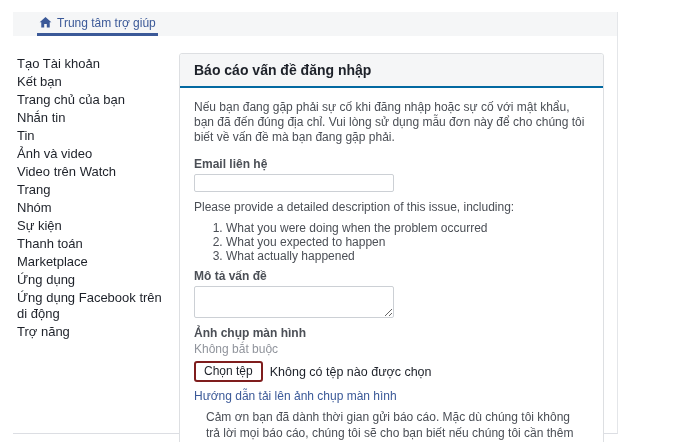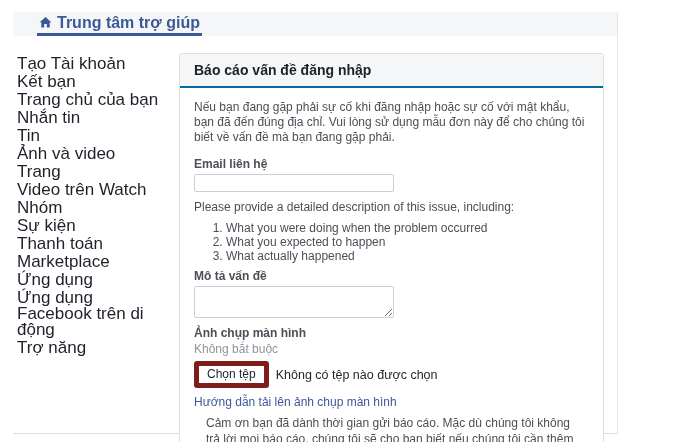--- a/index.html
+++ b/index.html
@@ -3,50 +3,50 @@
 <meta charset="utf-8">
 <style>
   * { margin:0; padding:0; box-sizing:border-box; }
   html,body { width:677px; height:442px; background:#ffffff;
               font-family:"Liberation Sans", sans-serif; overflow:hidden; }
   .page { position:absolute; left:13px; top:12px; width:605px; height:422px;
           border-right:1px solid #e4e6e9; border-bottom:1px solid #dcdee3; background:#fff; }
 
   
   .topbar { height:24px; background:#f5f6f7; display:flex; align-items:stretch; padding-left:24px; }
-  .topbar-tab { display:flex; align-items:center; gap:5px; color:#3b5998; font-size:16px;
-                font-weight:bold; border-bottom:3px solid #3b5998; padding:0 2px; cursor:pointer; }
+  .topbar-tab { display:flex; align-items:center; gap:5px; color:#3b5998; font-size:12px;
+                font-weight:normal; border-bottom:3px solid #3b5998; padding:0 2px; cursor:pointer; }
   .home-ic { display:inline-flex; width:13px; height:13px; }
   .home-ic svg { width:13px; height:13px; fill:#3b5998; }
 
   
   .content { display:flex; align-items:flex-start; }
   .sidebar { width:166px; flex-shrink:0; padding:20px 0 0 4px; }
-  .sidebar a { display:block; font-size:17px; color:#1d2129; text-decoration:none;
+  .sidebar a { display:block; font-size:13px; color:#1d2129; text-decoration:none;
                line-height:16px; margin-bottom:2px; max-width:150px; cursor:pointer; }
 
   
   .panel { margin-top:17px; width:425px; border:1px solid #dddfe2; border-radius:3px; background:#fff; }
   .panel-header { background:#f5f6f7; border-bottom:2px solid #0369a1; padding:8px 14px;
                   font-size:14px; font-weight:bold; color:#1d2129; border-radius:3px 3px 0 0; }
   .panel-body { padding:10px 14px 8px; font-size:12px; color:#4b4f56; }
   .intro { line-height:15px; margin:2px 0 12px; }
   .field-label { display:block; font-weight:bold; color:#4b4f56; font-size:12px; margin:0 0 3px; }
   .text-input { width:200px; height:18px; border:1px solid #ccd0d5; border-radius:2px;
                 padding:1px 5px; font:12px "Liberation Sans",sans-serif; color:#1d2129;
                 display:block; margin-bottom:9px; }
   .instr { line-height:13px; margin:0 0 7px; }
   ol.points { margin:0 0 6px 0; padding-left:32px; }
   ol.points li { line-height:14px; margin:0; }
   textarea.desc { width:200px; height:32px; border:1px solid #ccd0d5; border-radius:2px;
                   padding:3px 5px; font:12px "Liberation Sans",sans-serif; color:#1d2129;
                   resize:both; display:block; margin-bottom:8px; }
   .optional { color:#90949c; line-height:13px; margin:0 0 5px; }
   .file-row { display:flex; align-items:center; gap:7px; margin:0 0 7px; cursor:pointer; }
-  .file-btn { border:5px solid #7f1d1d; border-radius:3px; background:#ffffff; color:#1d2129;
+  .file-btn { border:2px solid #7f1d1d; border-radius:3px; background:#ffffff; color:#1d2129;
               font-size:12px; padding:2px 8px; line-height:13px; white-space:nowrap; }
   .file-status { font-size:12.5px; color:#1d2129; }
   .help-link { display:inline-block; color:#3b5998; font-size:12px; text-decoration:none;
                margin:0 0 6px; cursor:pointer; }
   .thanks { line-height:16px; margin:0 12px 2px; }
 </style>
 </head>
 <body>
 
 <div class="page">
@@ -64,22 +64,22 @@
 
   <div class="content">
 
     <nav class="sidebar">
       <a>Tạo Tài khoản</a>
       <a>Kết bạn</a>
       <a>Trang chủ của bạn</a>
       <a>Nhắn tin</a>
       <a>Tin</a>
       <a>Ảnh và video</a>
+      <a>Video trên Watch</a>
       <a>Trang</a>
-      <a>Video trên Watch</a>
       <a>Nhóm</a>
       <a>Sự kiện</a>
       <a>Thanh toán</a>
       <a>Marketplace</a>
       <a>Ứng dụng</a>
       <a>Ứng dụng Facebook trên di động</a>
       <a>Trợ năng</a>
     </nav>
 
     <section class="panel">

